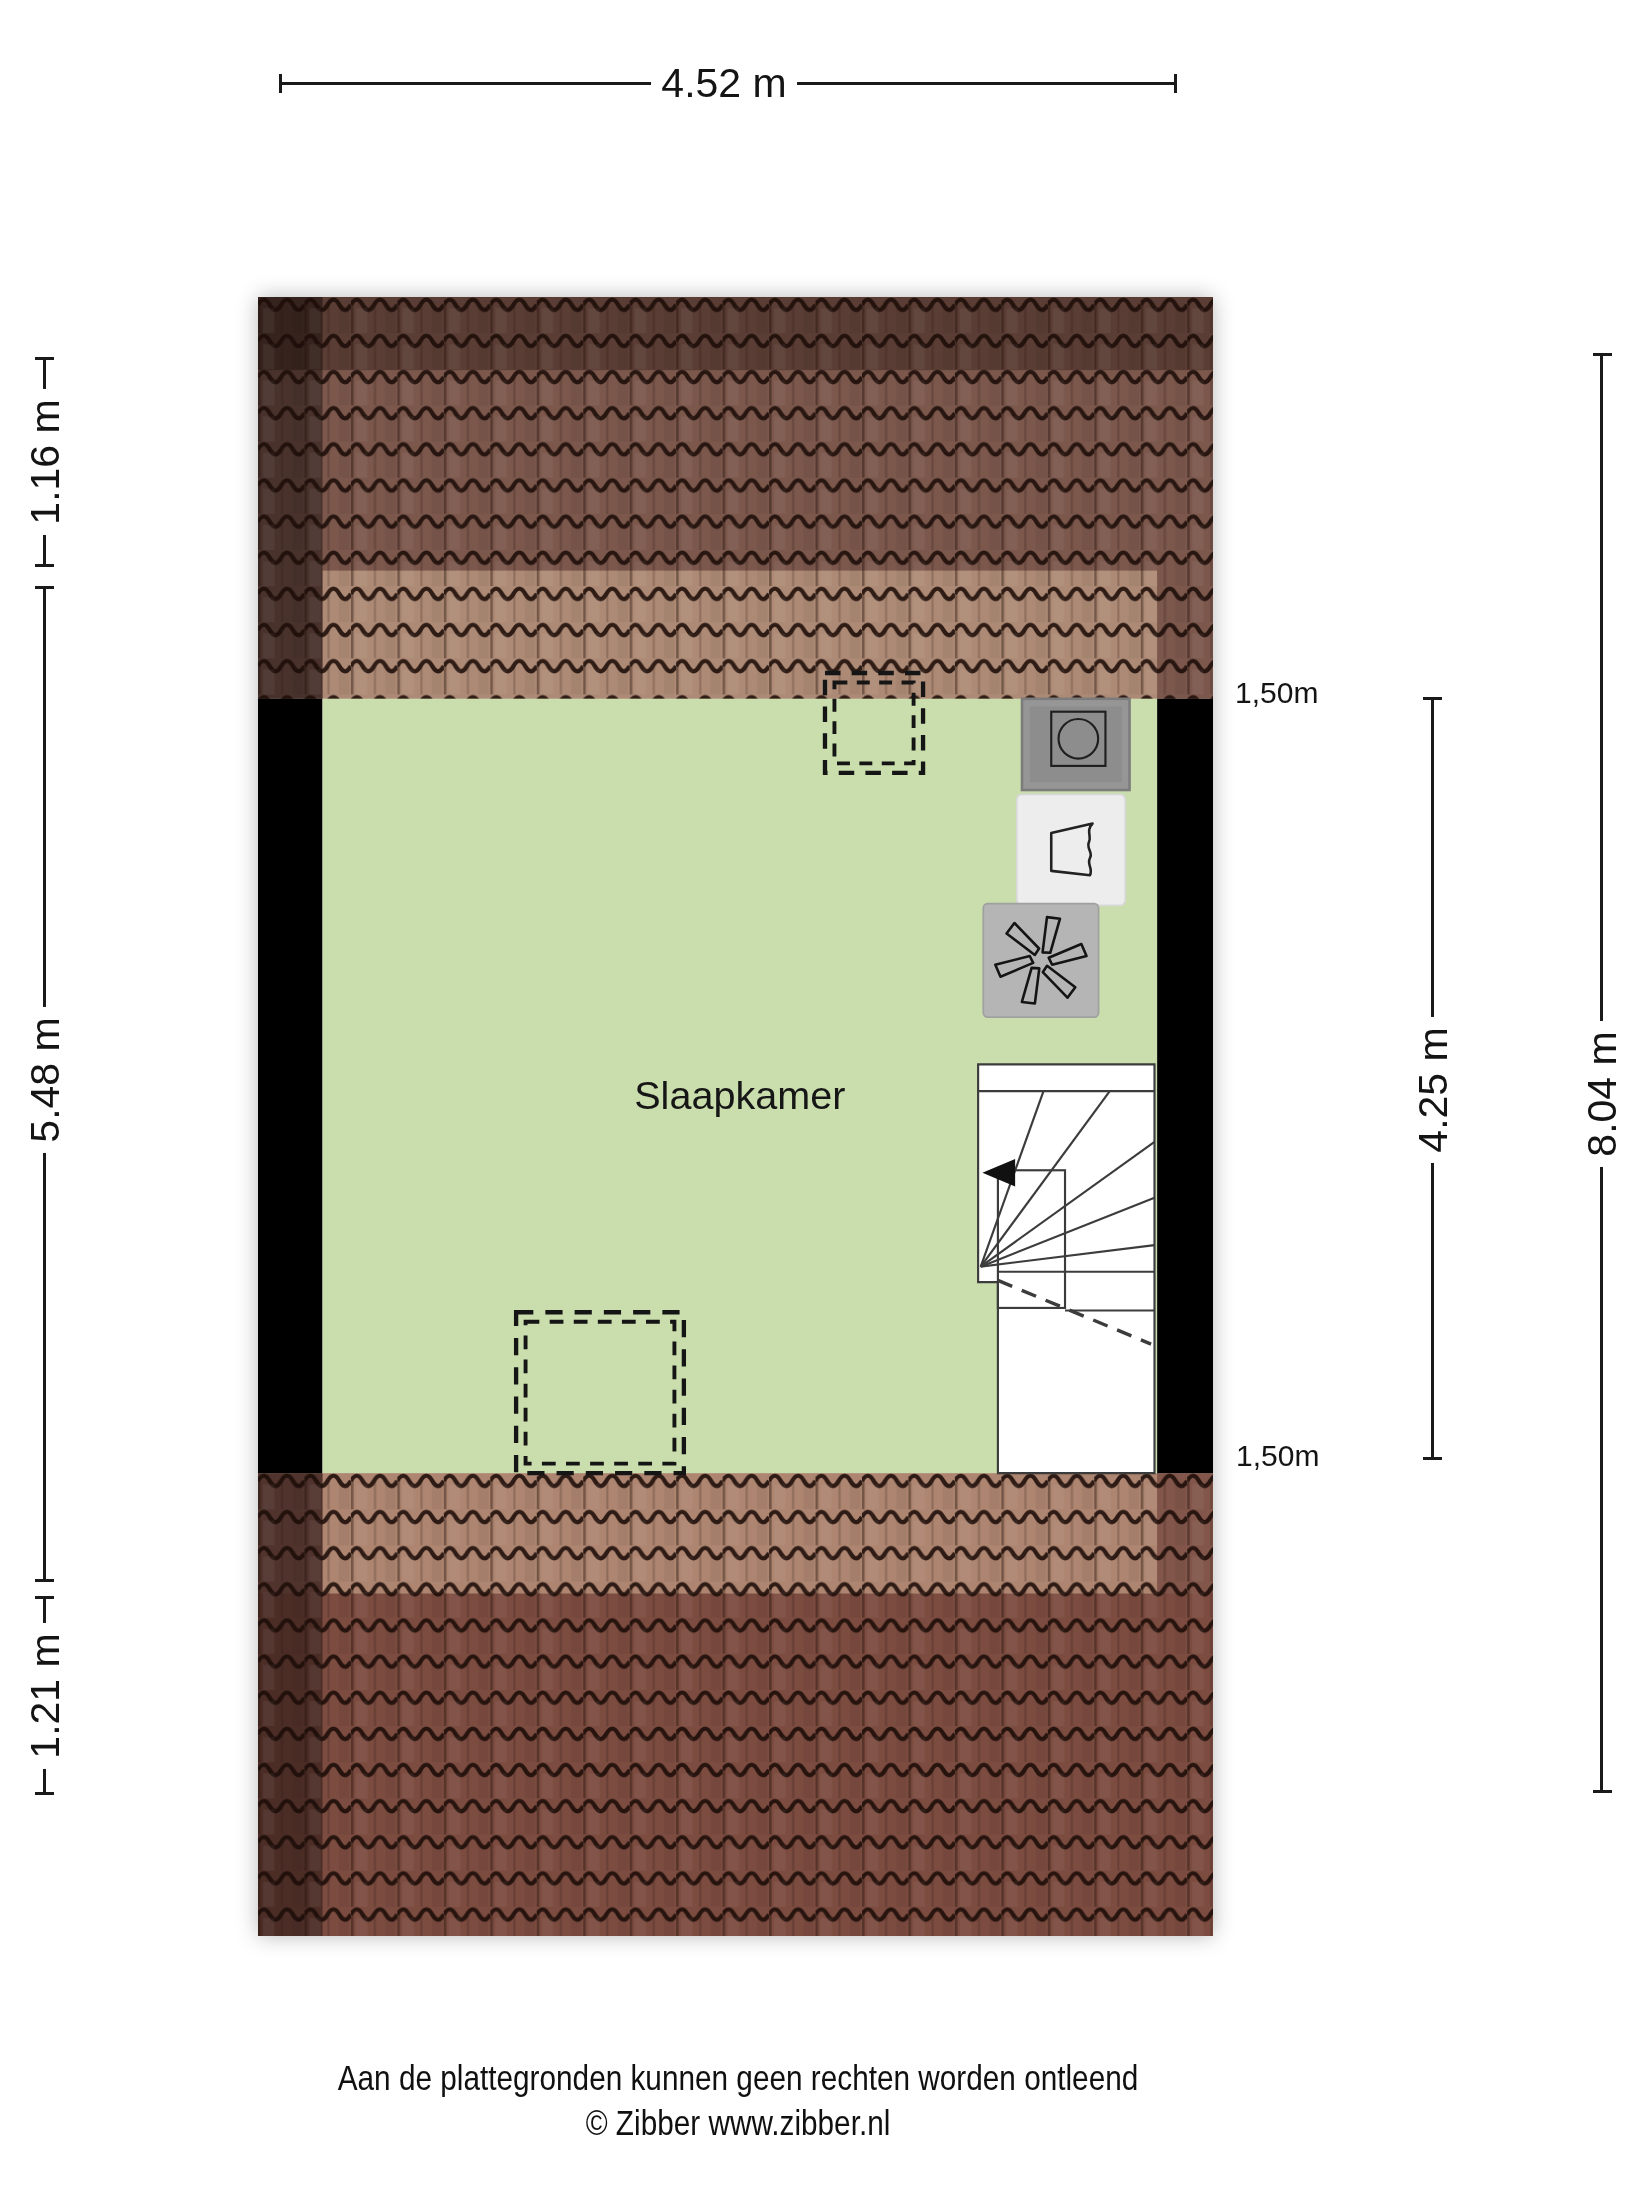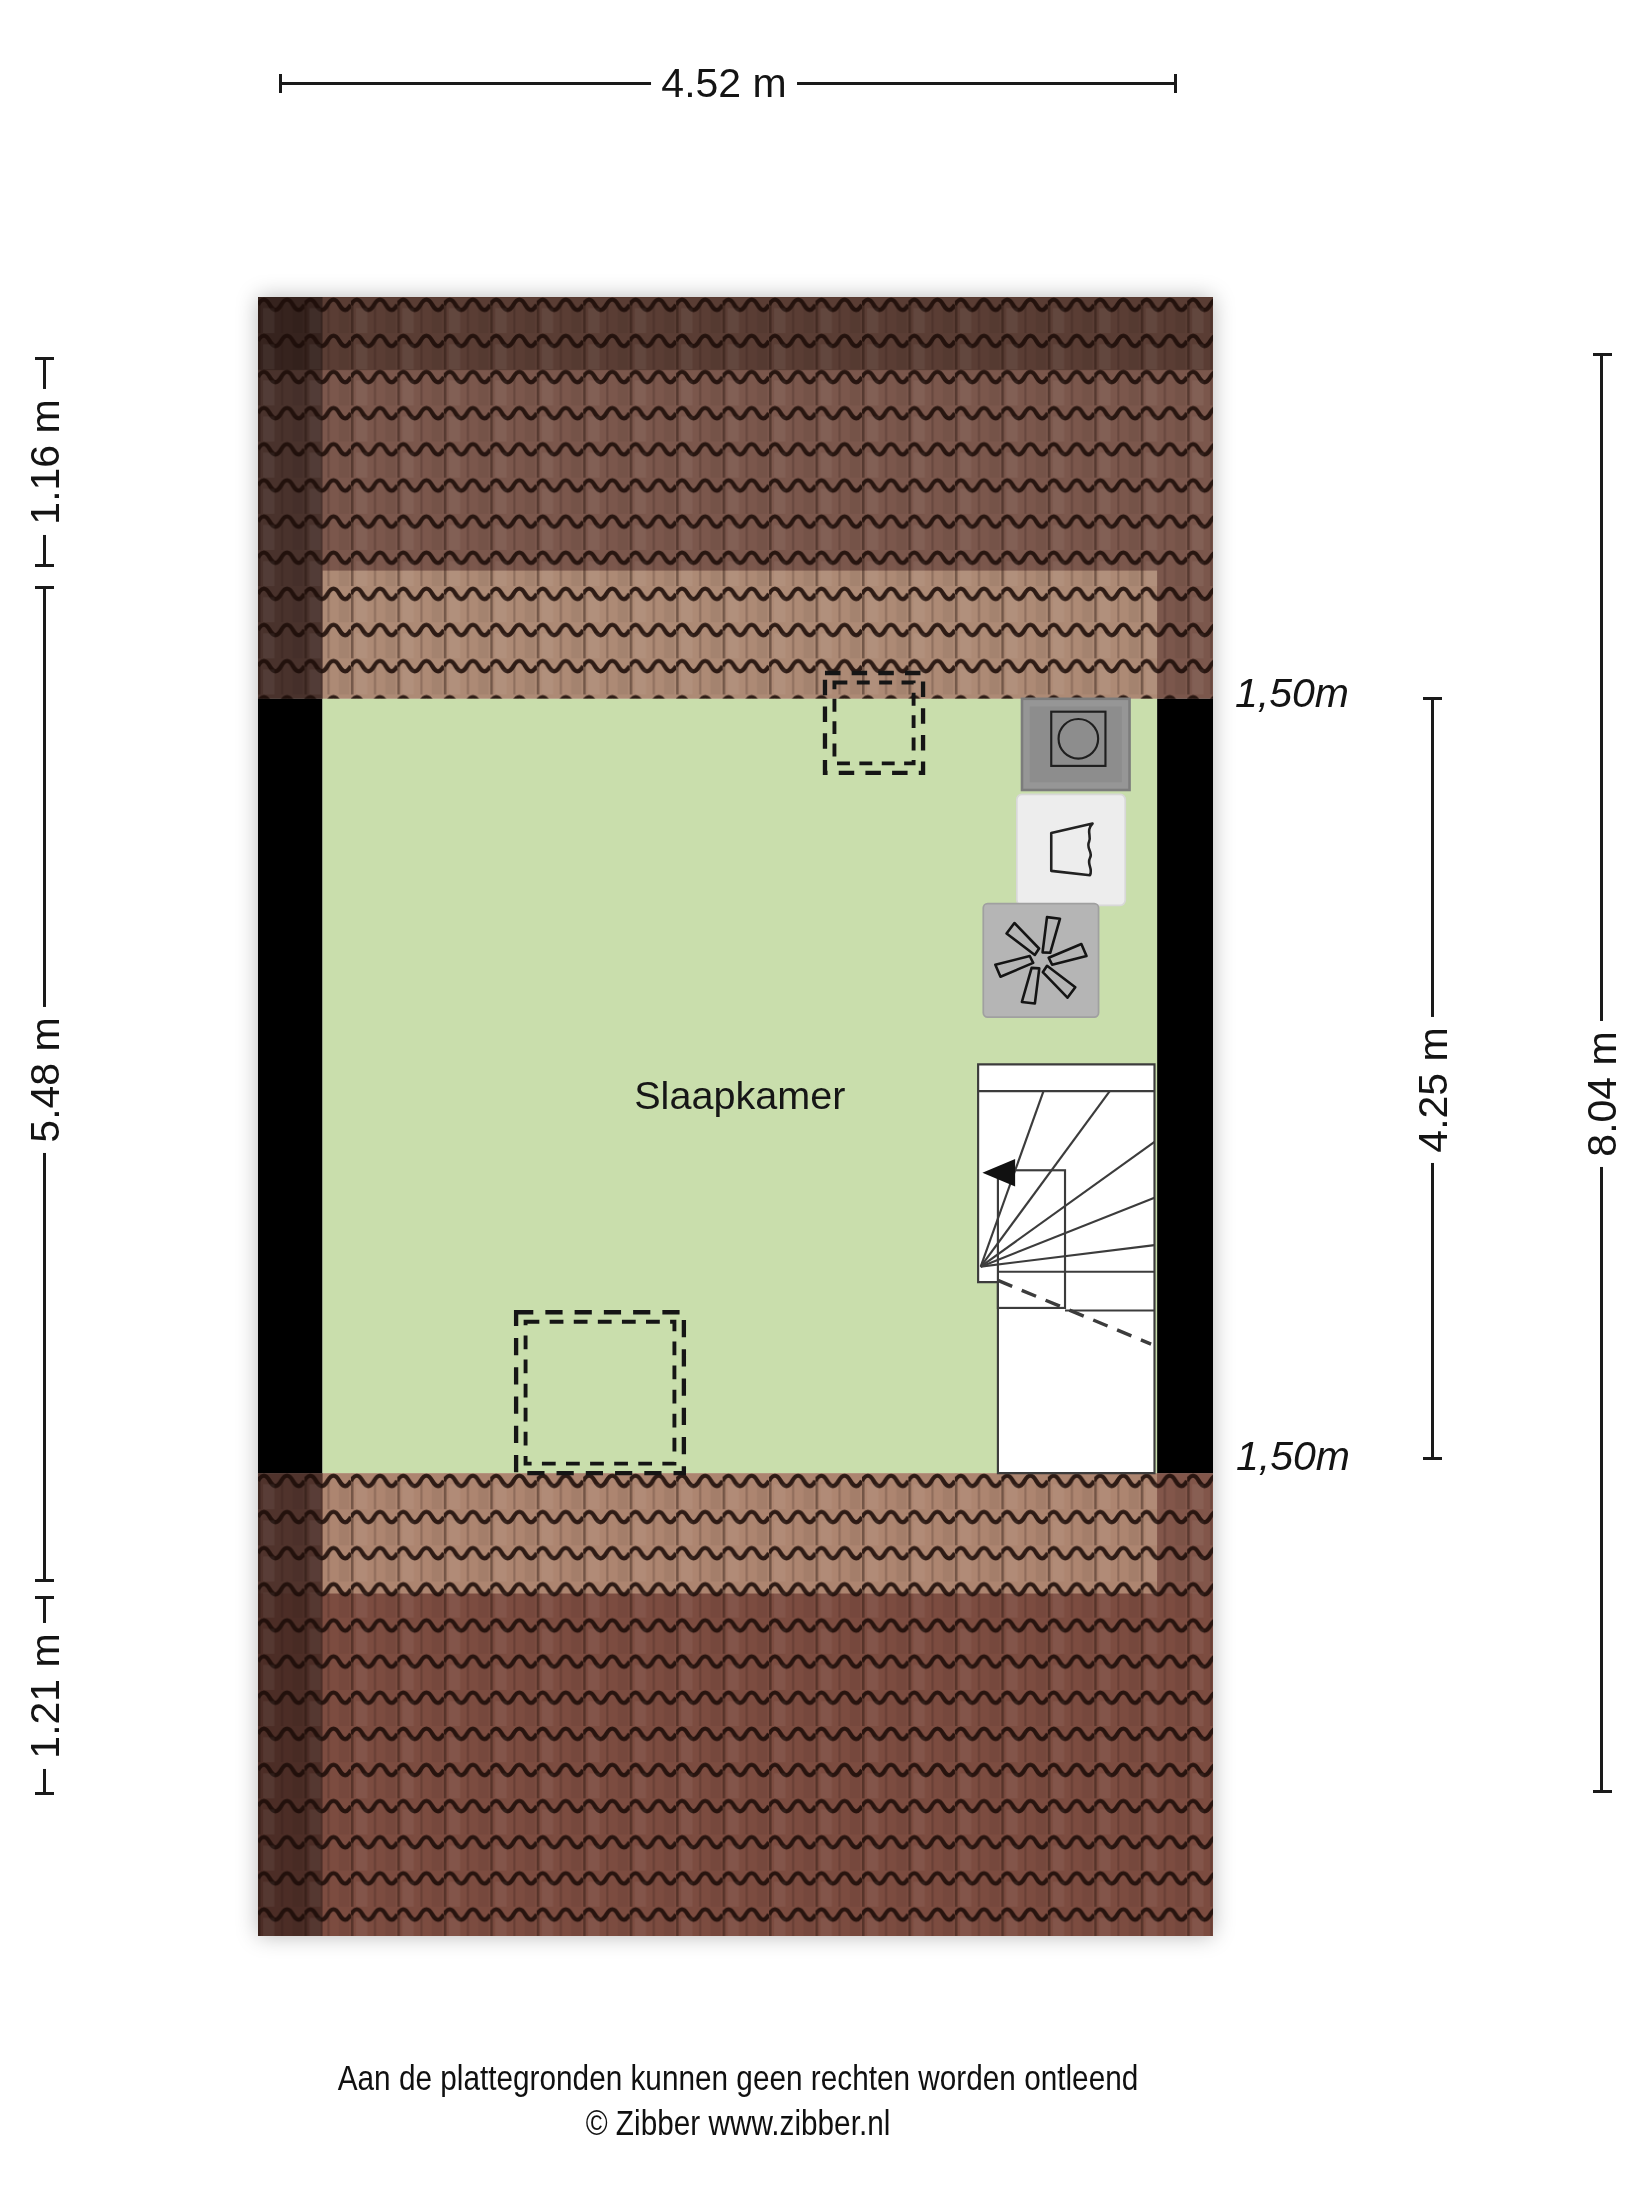--- a/index.html
+++ b/index.html
@@ -9,22 +9,22 @@
             box-shadow:0 0 20.6px rgba(0,0,0,0.28);text-align:right;}
   .building svg{display:block;}
   
   .dim-h{position:absolute;height:2.6px;background:#1a1a1a;}
   .dim-v{position:absolute;width:2.6px;background:#1a1a1a;}
   .tick-end-v{position:absolute;width:2.6px;height:19px;background:#1a1a1a;}
   .tick-end-h{position:absolute;width:19px;height:2.6px;background:#1a1a1a;}
   .dim-label{position:absolute;font-size:41px;color:#141414;background:#fff;
              padding:1.7px 10.3px;white-space:nowrap;transform:translate(-50%,-50%);}
   .dim-label.rot{transform:translate(-50%,-50%) rotate(-90deg);}
-  .knee-label{position:absolute;font-size:41px;color:#141414;white-space:nowrap;
-              transform:translateY(-50%);font-style:italic;}
+  .knee-label{position:absolute;font-size:30px;color:#141414;white-space:nowrap;
+              transform:translateY(-50%);}
   .footer{position:absolute;top:2055px;left:738px;transform:translateX(-50%) scaleX(0.85);
           text-align:center;font-size:35px;line-height:45px;color:#101010;white-space:nowrap;}
 </style>
 </head>
 <body>
 
 <div class="page">
 
   <div class="building">
     <svg width="955" height="1639" viewBox="0 0 1110 1905">

